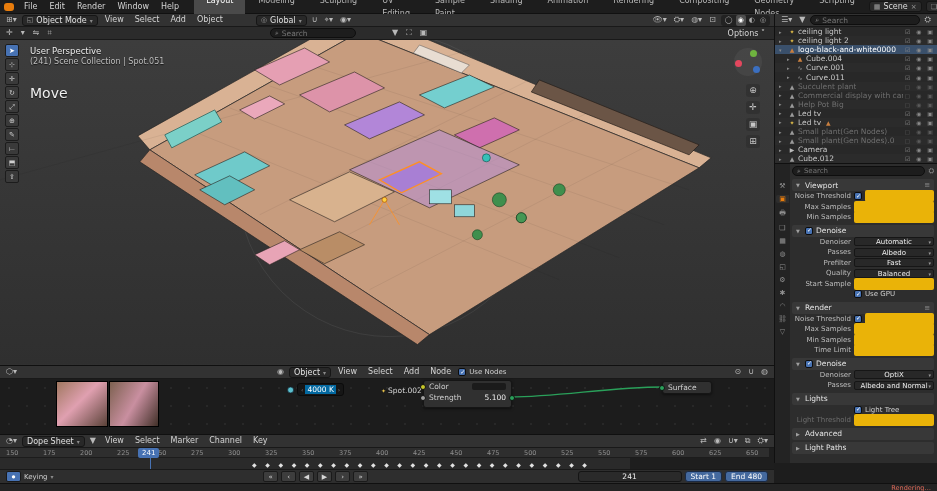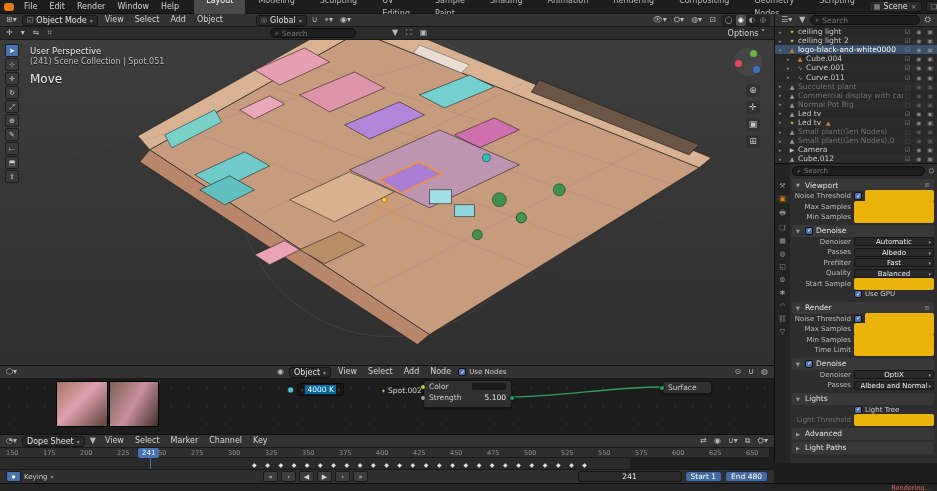--- a/index.html
+++ b/index.html
@@ -36,21 +36,21 @@
   .searchpill { background:#1d1d1d; border:1px solid #0e0e0e; border-radius:6px; height:10px; width:86px; display:flex; align-items:center; padding:0 4px; gap:3px; }
   .searchpill input { background:transparent; border:none; outline:none; color:#cfcfcf; font-size:7.5px; width:100%; font-family:inherit; }
 
   
   .viewport { position:relative; flex:none; height:325px; background:#333; overflow:hidden; }
   .vp-scene { position:absolute; inset:0; }
   .overlay { position:absolute; left:30px; top:6px; text-shadow:0 1px 1px rgba(0,0,0,.7); }
   .ov1 { color:#ececec; font-size:8.5px; }
   .ov2 { color:#bdbdbd; font-size:8px; margin-top:1px; }
   .ovstats { margin-top:6px; display:grid; grid-template-columns:34px auto; color:#c6c6c6; font-size:7.5px; line-height:9px; }
-  .ovtool { margin-top:6px; color:#f0f0f0; font-size:12px; }
+  .ovtool { margin-top:19px; color:#f0f0f0; font-size:14px; }
   .vtoolbar { position:absolute; left:5px; top:4px; display:flex; flex-direction:column; gap:1px; }
   .vtool { width:14px; height:13px; background:#3a3a3ac9; border:1px solid #1c1c1c; border-radius:2px; color:#cfcfcf; font-size:7px; display:flex; align-items:center; justify-content:center; }
   .vtool.active { background:#4772b3; color:#fff; }
   .navgizmo { position:absolute; right:12px; top:8px; width:28px; height:28px; border-radius:50%; background:rgba(255,255,255,.05); }
   .gdot { position:absolute; width:7px; height:7px; border-radius:50%; }
   .vnav { position:absolute; right:14px; top:44px; display:flex; flex-direction:column; gap:4px; }
   .vnavbtn { width:14px; height:13px; color:#c5c5c5; font-size:9px; text-align:center; line-height:13px; background:rgba(40,40,40,.45); border-radius:3px; }
 
   
   .shader { flex:none; height:69px; display:flex; flex-direction:column; border-top:1px solid #101010; }
@@ -492,21 +492,21 @@
           </div>
           <div class="orow dim">
             <span class="tw">▸</span>
               <span class="oic meshg">▲</span>
             <span class="olabel">Commercial display with car</span>
             <span class="otg">▢ ◉ ▣</span>
           </div>
           <div class="orow alt dim">
             <span class="tw">▸</span>
               <span class="oic meshg">▲</span>
-            <span class="olabel">Normal Pot Big</span>
+            <span class="olabel">Help Pot Big</span>
             <span class="otg">▢ ◉ ▣</span>
           </div>
           <div class="orow">
             <span class="tw">▸</span>
               <span class="oic meshg">▲</span>
             <span class="olabel">Led tv</span>
             <span class="otg">☑ ◉ ▣</span>
           </div>
           <div class="orow alt">
             <span class="tw">▸</span>

